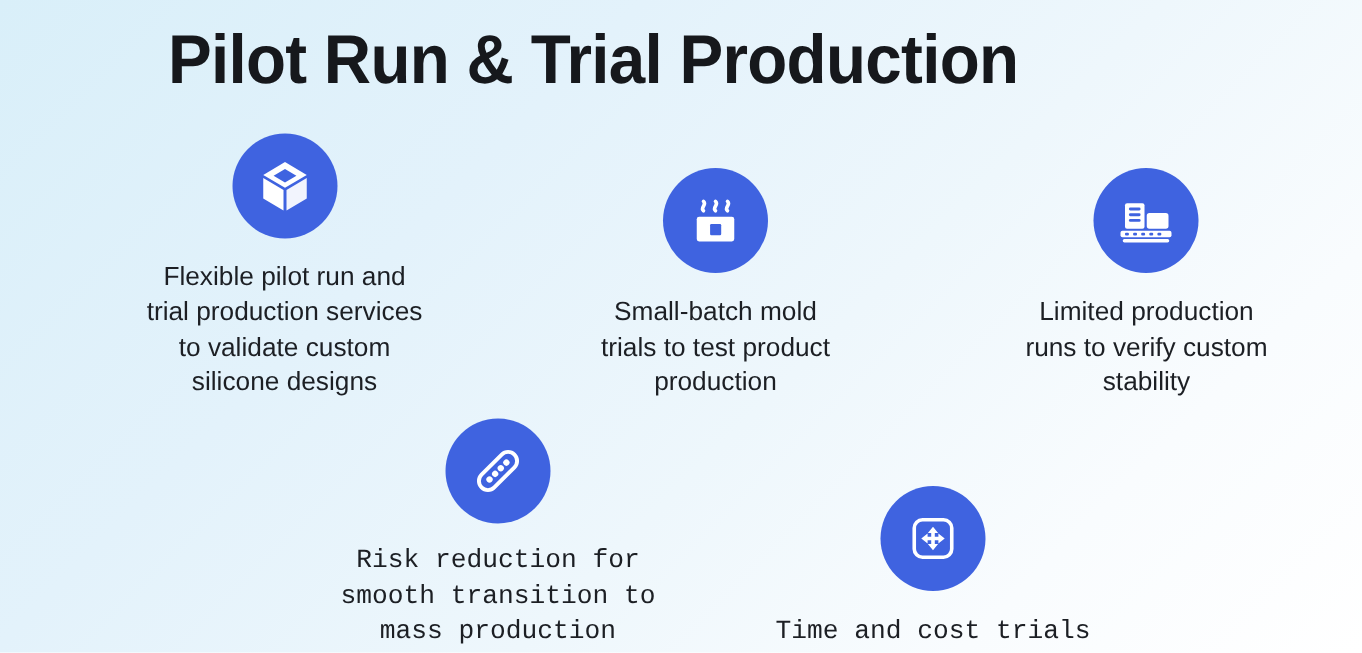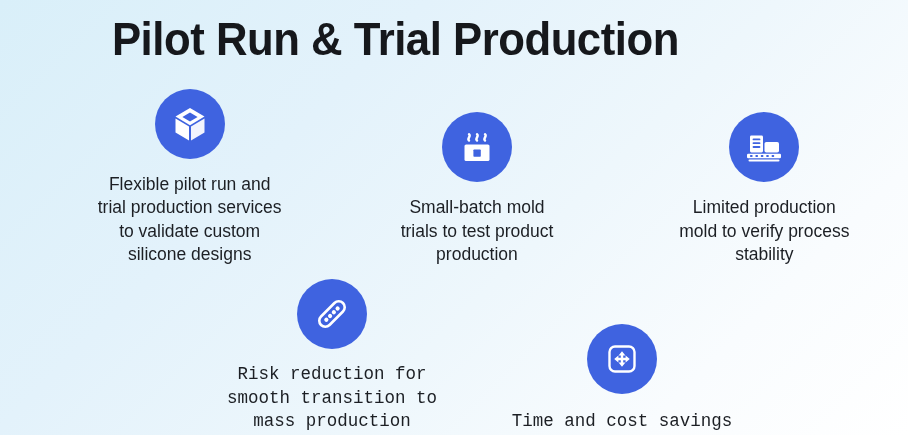--- a/index.html
+++ b/index.html
@@ -159,21 +159,21 @@
               <rect x="12.4" y="28.1" width="2.6" height="1.9" rx="0.7"></rect>
               <rect x="17.8" y="28.1" width="2.6" height="1.9" rx="0.7"></rect>
               <rect x="23.2" y="28.1" width="2.6" height="1.9" rx="0.7"></rect>
               <rect x="28.6" y="28.1" width="2.6" height="1.9" rx="0.7"></rect>
             </g>
             <rect x="5.5" y="32.4" width="31" height="2.2" rx="1.1" fill="#ffffff"></rect>
           </svg>
         </span>
       </div>
       <div class="feature-text">Limited production
-mold to verify process
+runs to verify custom
 stability</div>
     </div>
 
   </div>
 
   <div class="row row-bottom">
 
     <div class="feature feature-bottom">
       <div class="circle">
         <span>
@@ -197,18 +197,18 @@
 
     <div class="feature feature-bottom">
       <div class="circle">
         <span>
           <svg width="40" height="40" viewBox="0 0 40 40" fill="none">
             <rect x="7.5" y="7.5" width="25" height="25" rx="5.5" fill="none" stroke="#ffffff" stroke-width="2.4"></rect>
             <path d="M20 12.2 L23.4 16.4 L21.2 16.4 L21.2 18.8 L23.6 18.8 L23.6 16.6 L27.8 20 L23.6 23.4 L23.6 21.2 L21.2 21.2 L21.2 23.6 L23.4 23.6 L20 27.8 L16.6 23.6 L18.8 23.6 L18.8 21.2 L16.4 21.2 L16.4 23.4 L12.2 20 L16.4 16.6 L16.4 18.8 L18.8 18.8 L18.8 16.4 L16.6 16.4 Z" fill="#ffffff"></path>
           </svg>
         </span>
       </div>
-      <div class="feature-text single">Time and cost savings</div>
+      <div class="feature-text single">Time and cost trials</div>
     </div>
 
   </div>
 
 </div>
 
 </body></html>

